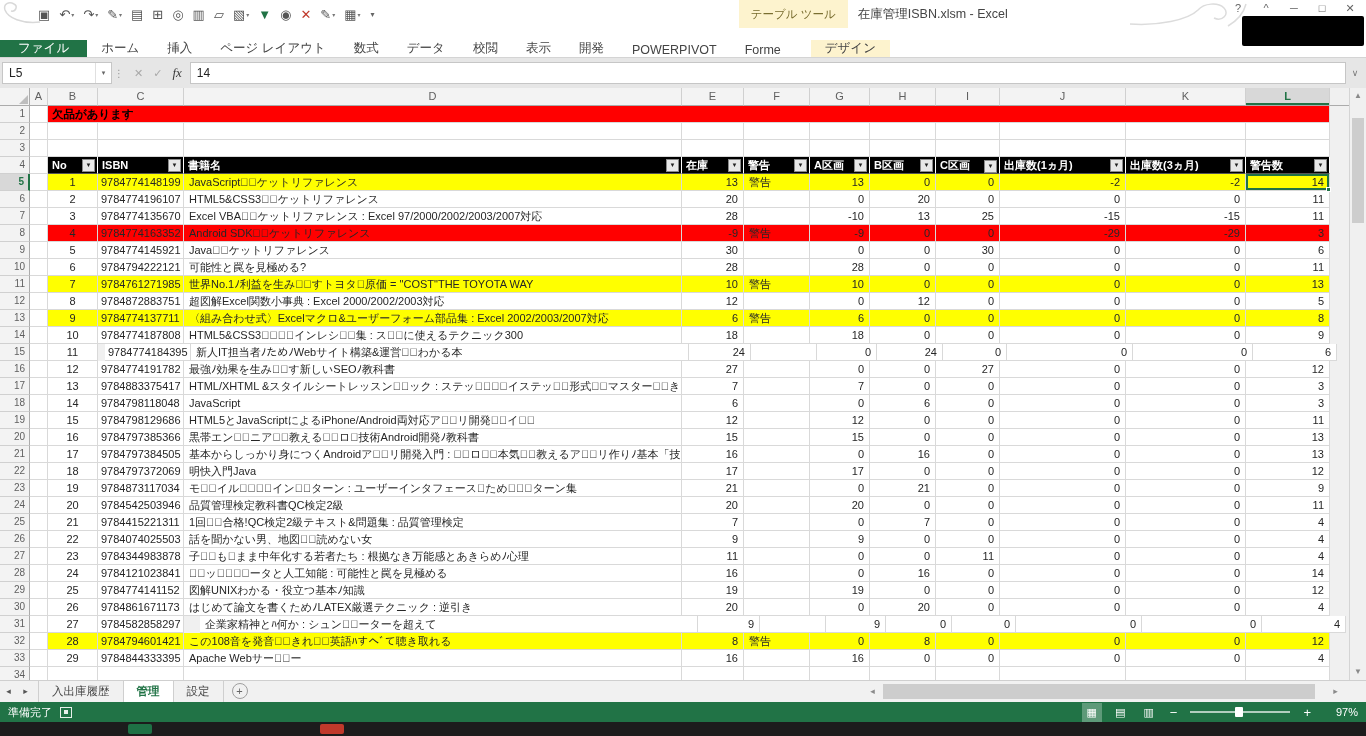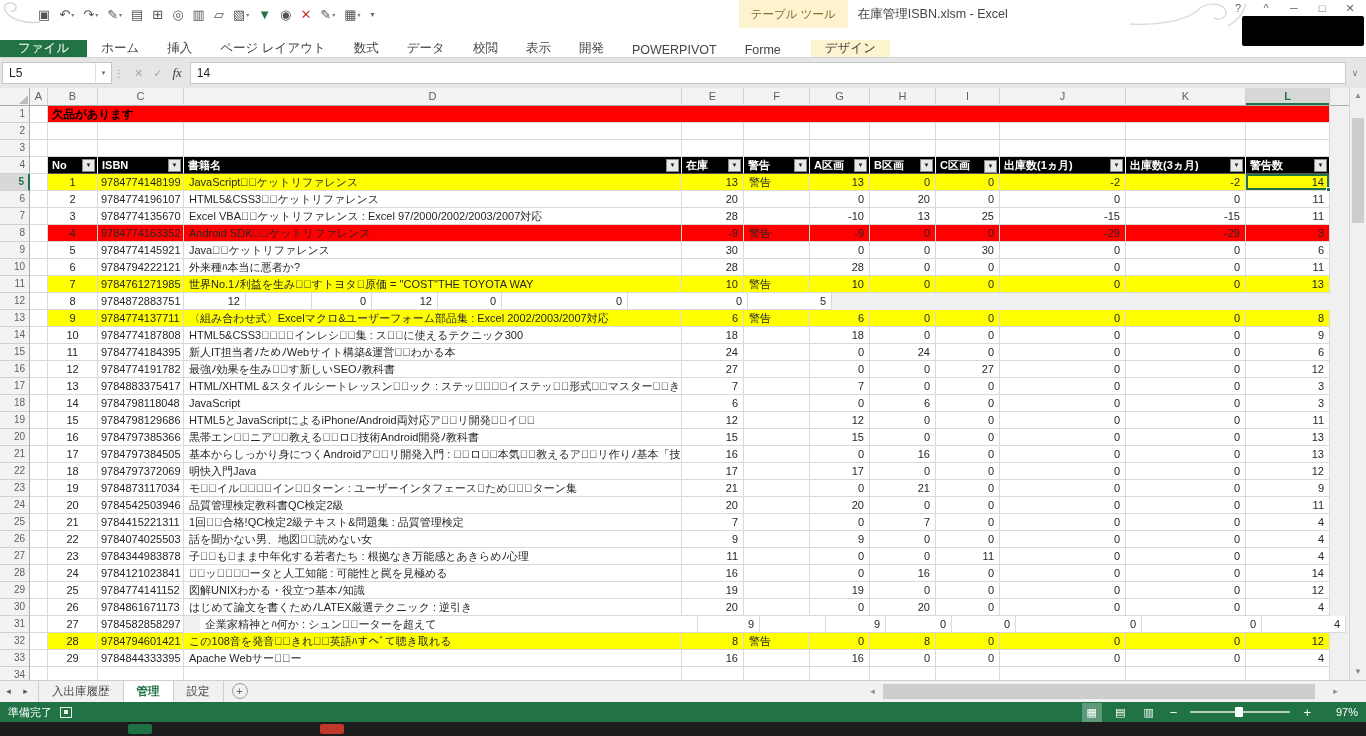--- a/index.html
+++ b/index.html
@@ -357,21 +357,21 @@
             <div class="cell rt" style="width: 64px;">30</div>
             <div class="cell rt" style="width: 126px;">0</div>
             <div class="cell rt" style="width: 120px;">0</div>
             <div class="cell rt" style="width: 84px;">6</div>
           </div>
           <div class="grow">
             <div class="gutter" style="width: 30px;">10</div>
             <div class="cell" style="width: 18px;"></div>
             <div class="cell ctr" style="width: 50px;">6</div>
             <div class="cell rt" style="width: 86px;">9784794222121</div>
-            <div class="cell lf" style="width: 498px;">外来種ﾊ本当に悪者か?</div>
+            <div class="cell lf" style="width: 498px;">可能性と罠を見極める?</div>
             <div class="cell rt" style="width: 62px;">28</div>
             <div class="cell lf" style="width: 66px;"></div>
             <div class="cell rt" style="width: 60px;">28</div>
             <div class="cell rt" style="width: 66px;">0</div>
             <div class="cell rt" style="width: 64px;">0</div>
             <div class="cell rt" style="width: 126px;">0</div>
             <div class="cell rt" style="width: 120px;">0</div>
             <div class="cell rt" style="width: 84px;">11</div>
           </div>
           <div class="grow">
@@ -387,20 +387,21 @@
             <div class="cell rt hl-yellow" style="width: 64px;">0</div>
             <div class="cell rt hl-yellow" style="width: 126px;">0</div>
             <div class="cell rt hl-yellow" style="width: 120px;">0</div>
             <div class="cell rt hl-yellow" style="width: 84px;">13</div>
           </div>
           <div class="grow">
             <div class="gutter" style="width: 30px;">12</div>
             <div class="cell" style="width: 18px;"></div>
             <div class="cell ctr" style="width: 50px;">8</div>
             <div class="cell rt" style="width: 86px;">9784872883751</div>
+            <div class="cell lf" style="width: 498px;">超図解Excel関数小事典 : Excel 2000/2002/2003対応</div>
             <div class="cell rt" style="width: 62px;">12</div>
             <div class="cell lf" style="width: 66px;"></div>
             <div class="cell rt" style="width: 60px;">0</div>
             <div class="cell rt" style="width: 66px;">12</div>
             <div class="cell rt" style="width: 64px;">0</div>
             <div class="cell rt" style="width: 126px;">0</div>
             <div class="cell rt" style="width: 120px;">0</div>
             <div class="cell rt" style="width: 84px;">5</div>
           </div>
           <div class="grow">
@@ -430,21 +431,21 @@
             <div class="cell rt" style="width: 66px;">0</div>
             <div class="cell rt" style="width: 64px;">0</div>
             <div class="cell rt" style="width: 126px;">0</div>
             <div class="cell rt" style="width: 120px;">0</div>
             <div class="cell rt" style="width: 84px;">9</div>
           </div>
           <div class="grow">
             <div class="gutter" style="width: 30px;">15</div>
             <div class="cell" style="width: 18px;"></div>
             <div class="cell ctr" style="width: 50px;">11</div>
-            <div class="cell rt" style="width: 86px;">9784774184395</div>
+            <div class="cell rt" style="width: 86px; margin-left: 7px;">9784774184395</div>
             <div class="cell lf" style="width: 498px;">新人IT担当者ﾉためﾉWebサイト構築&amp;運営かﾞわかる本</div>
             <div class="cell rt" style="width: 62px;">24</div>
             <div class="cell lf" style="width: 66px;"></div>
             <div class="cell rt" style="width: 60px;">0</div>
             <div class="cell rt" style="width: 66px;">24</div>
             <div class="cell rt" style="width: 64px;">0</div>
             <div class="cell rt" style="width: 126px;">0</div>
             <div class="cell rt" style="width: 120px;">0</div>
             <div class="cell rt" style="width: 84px;">6</div>
           </div>

